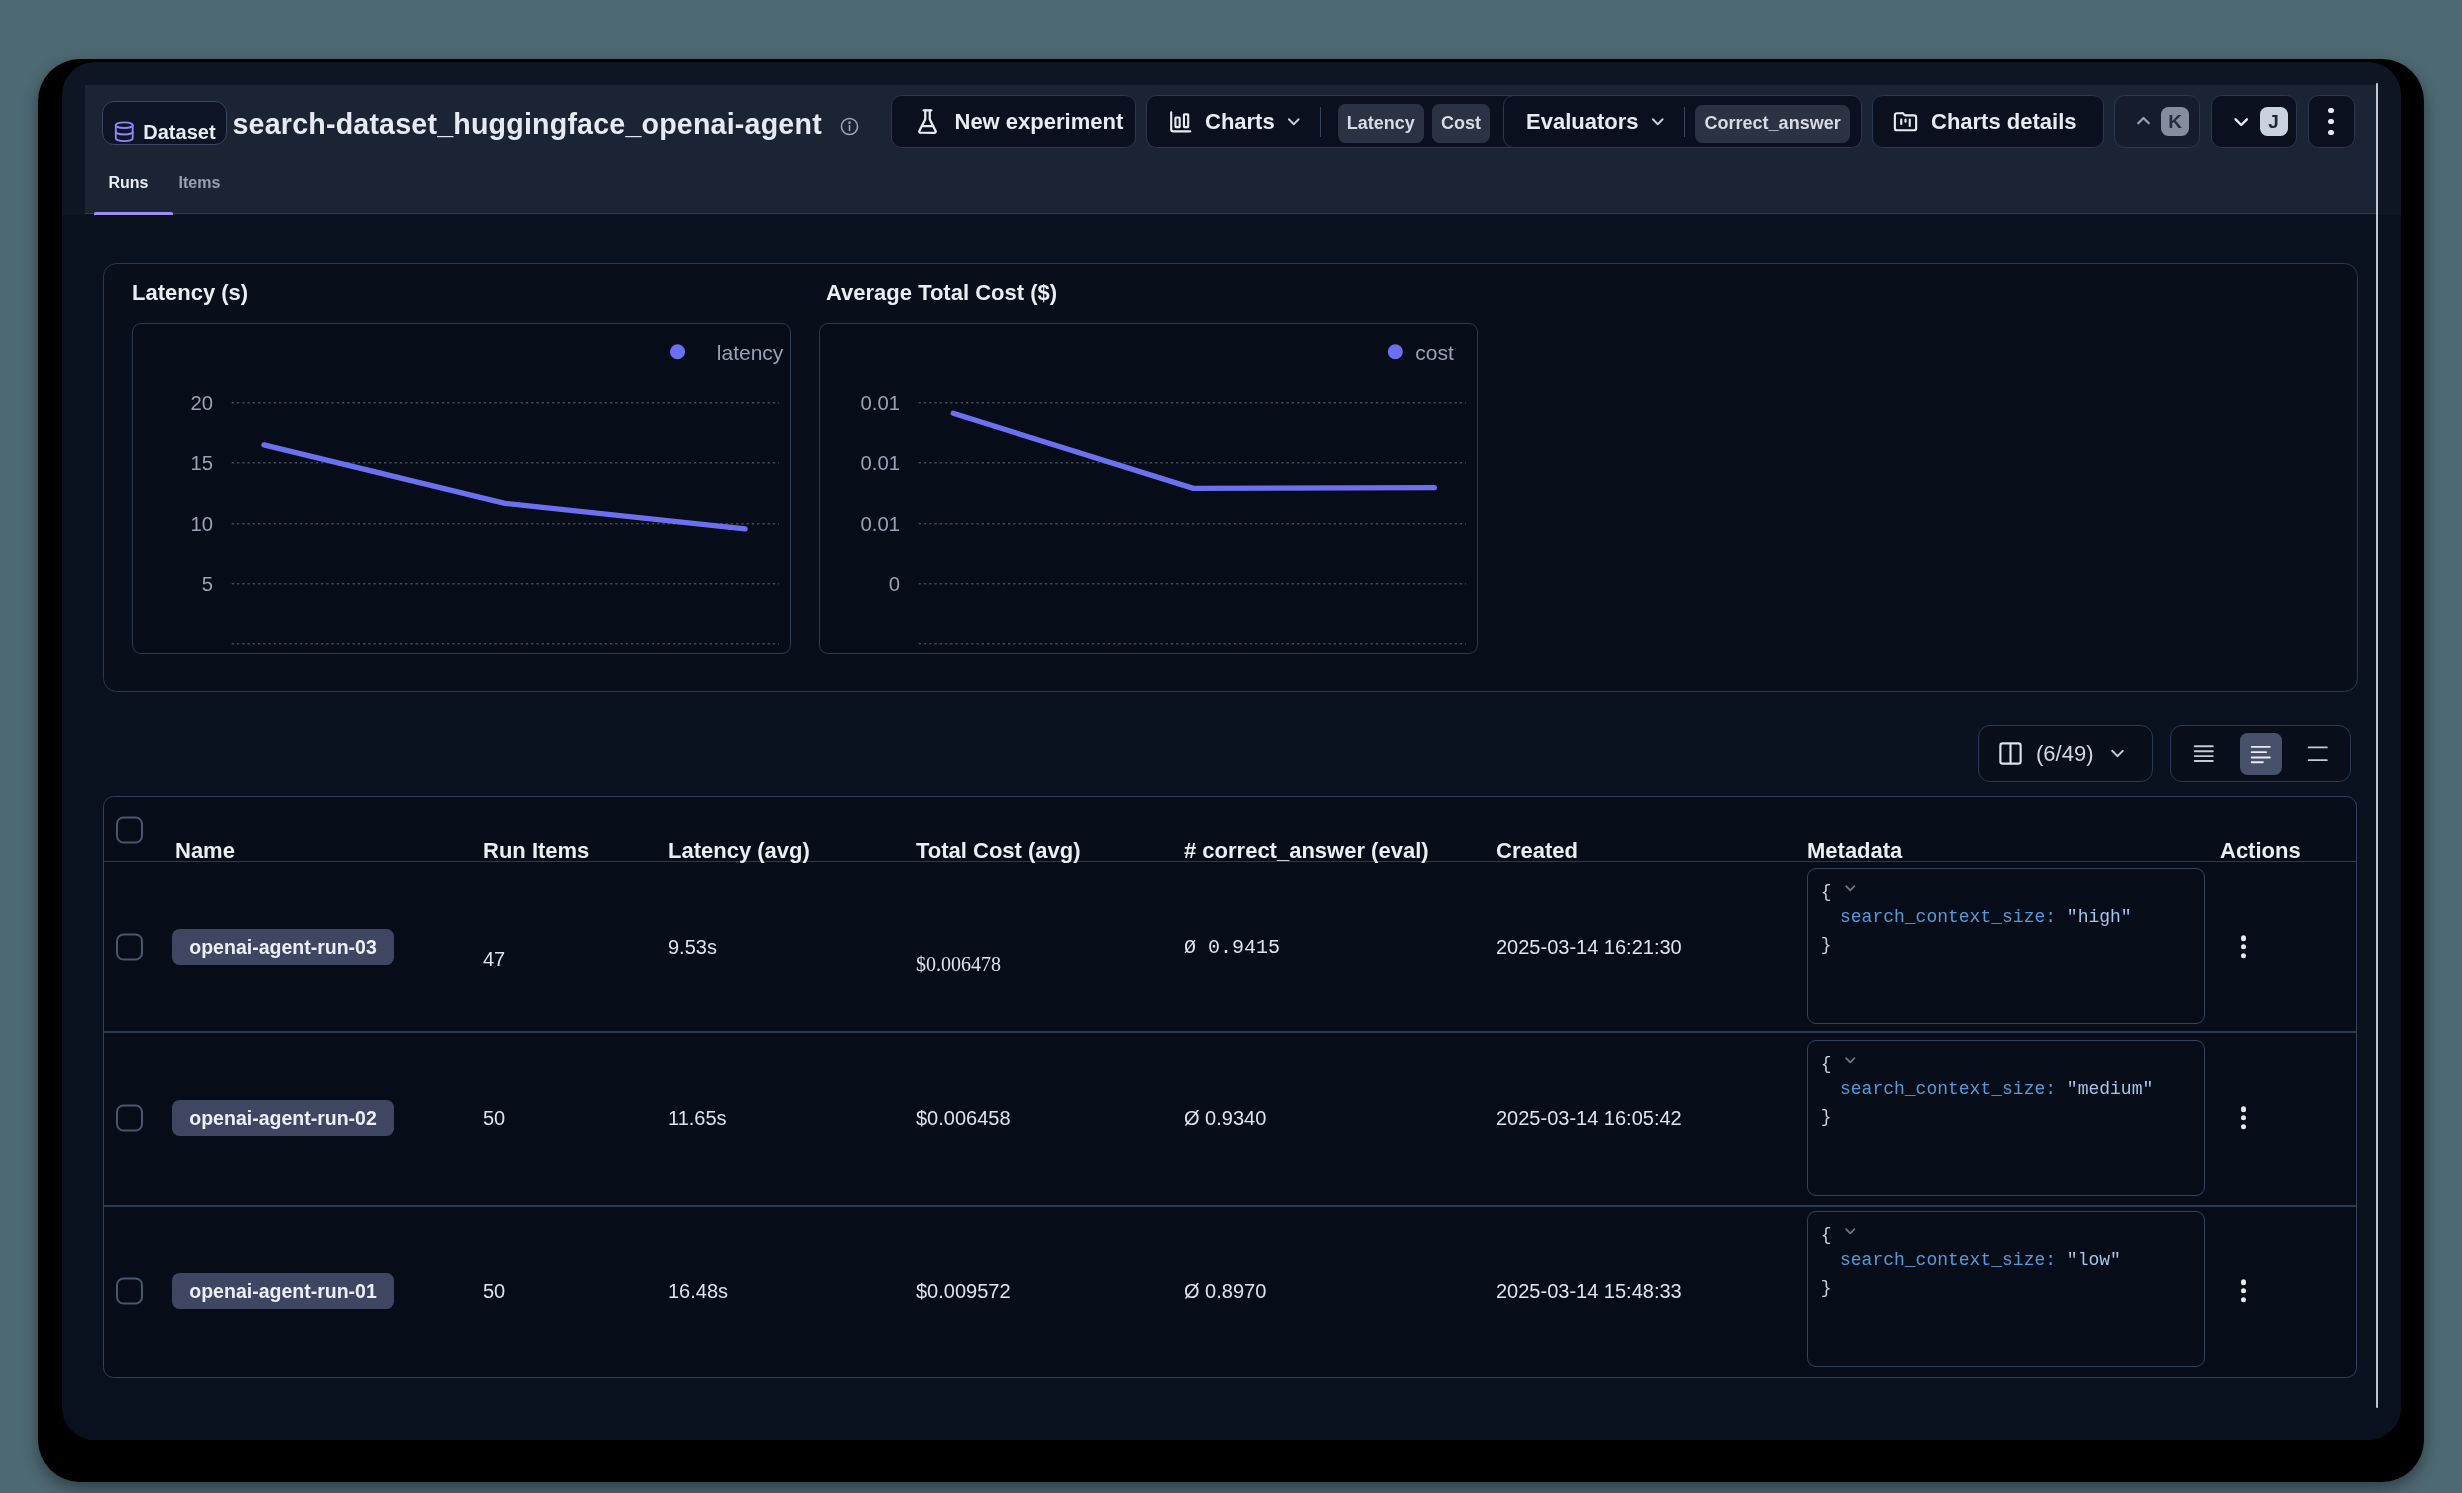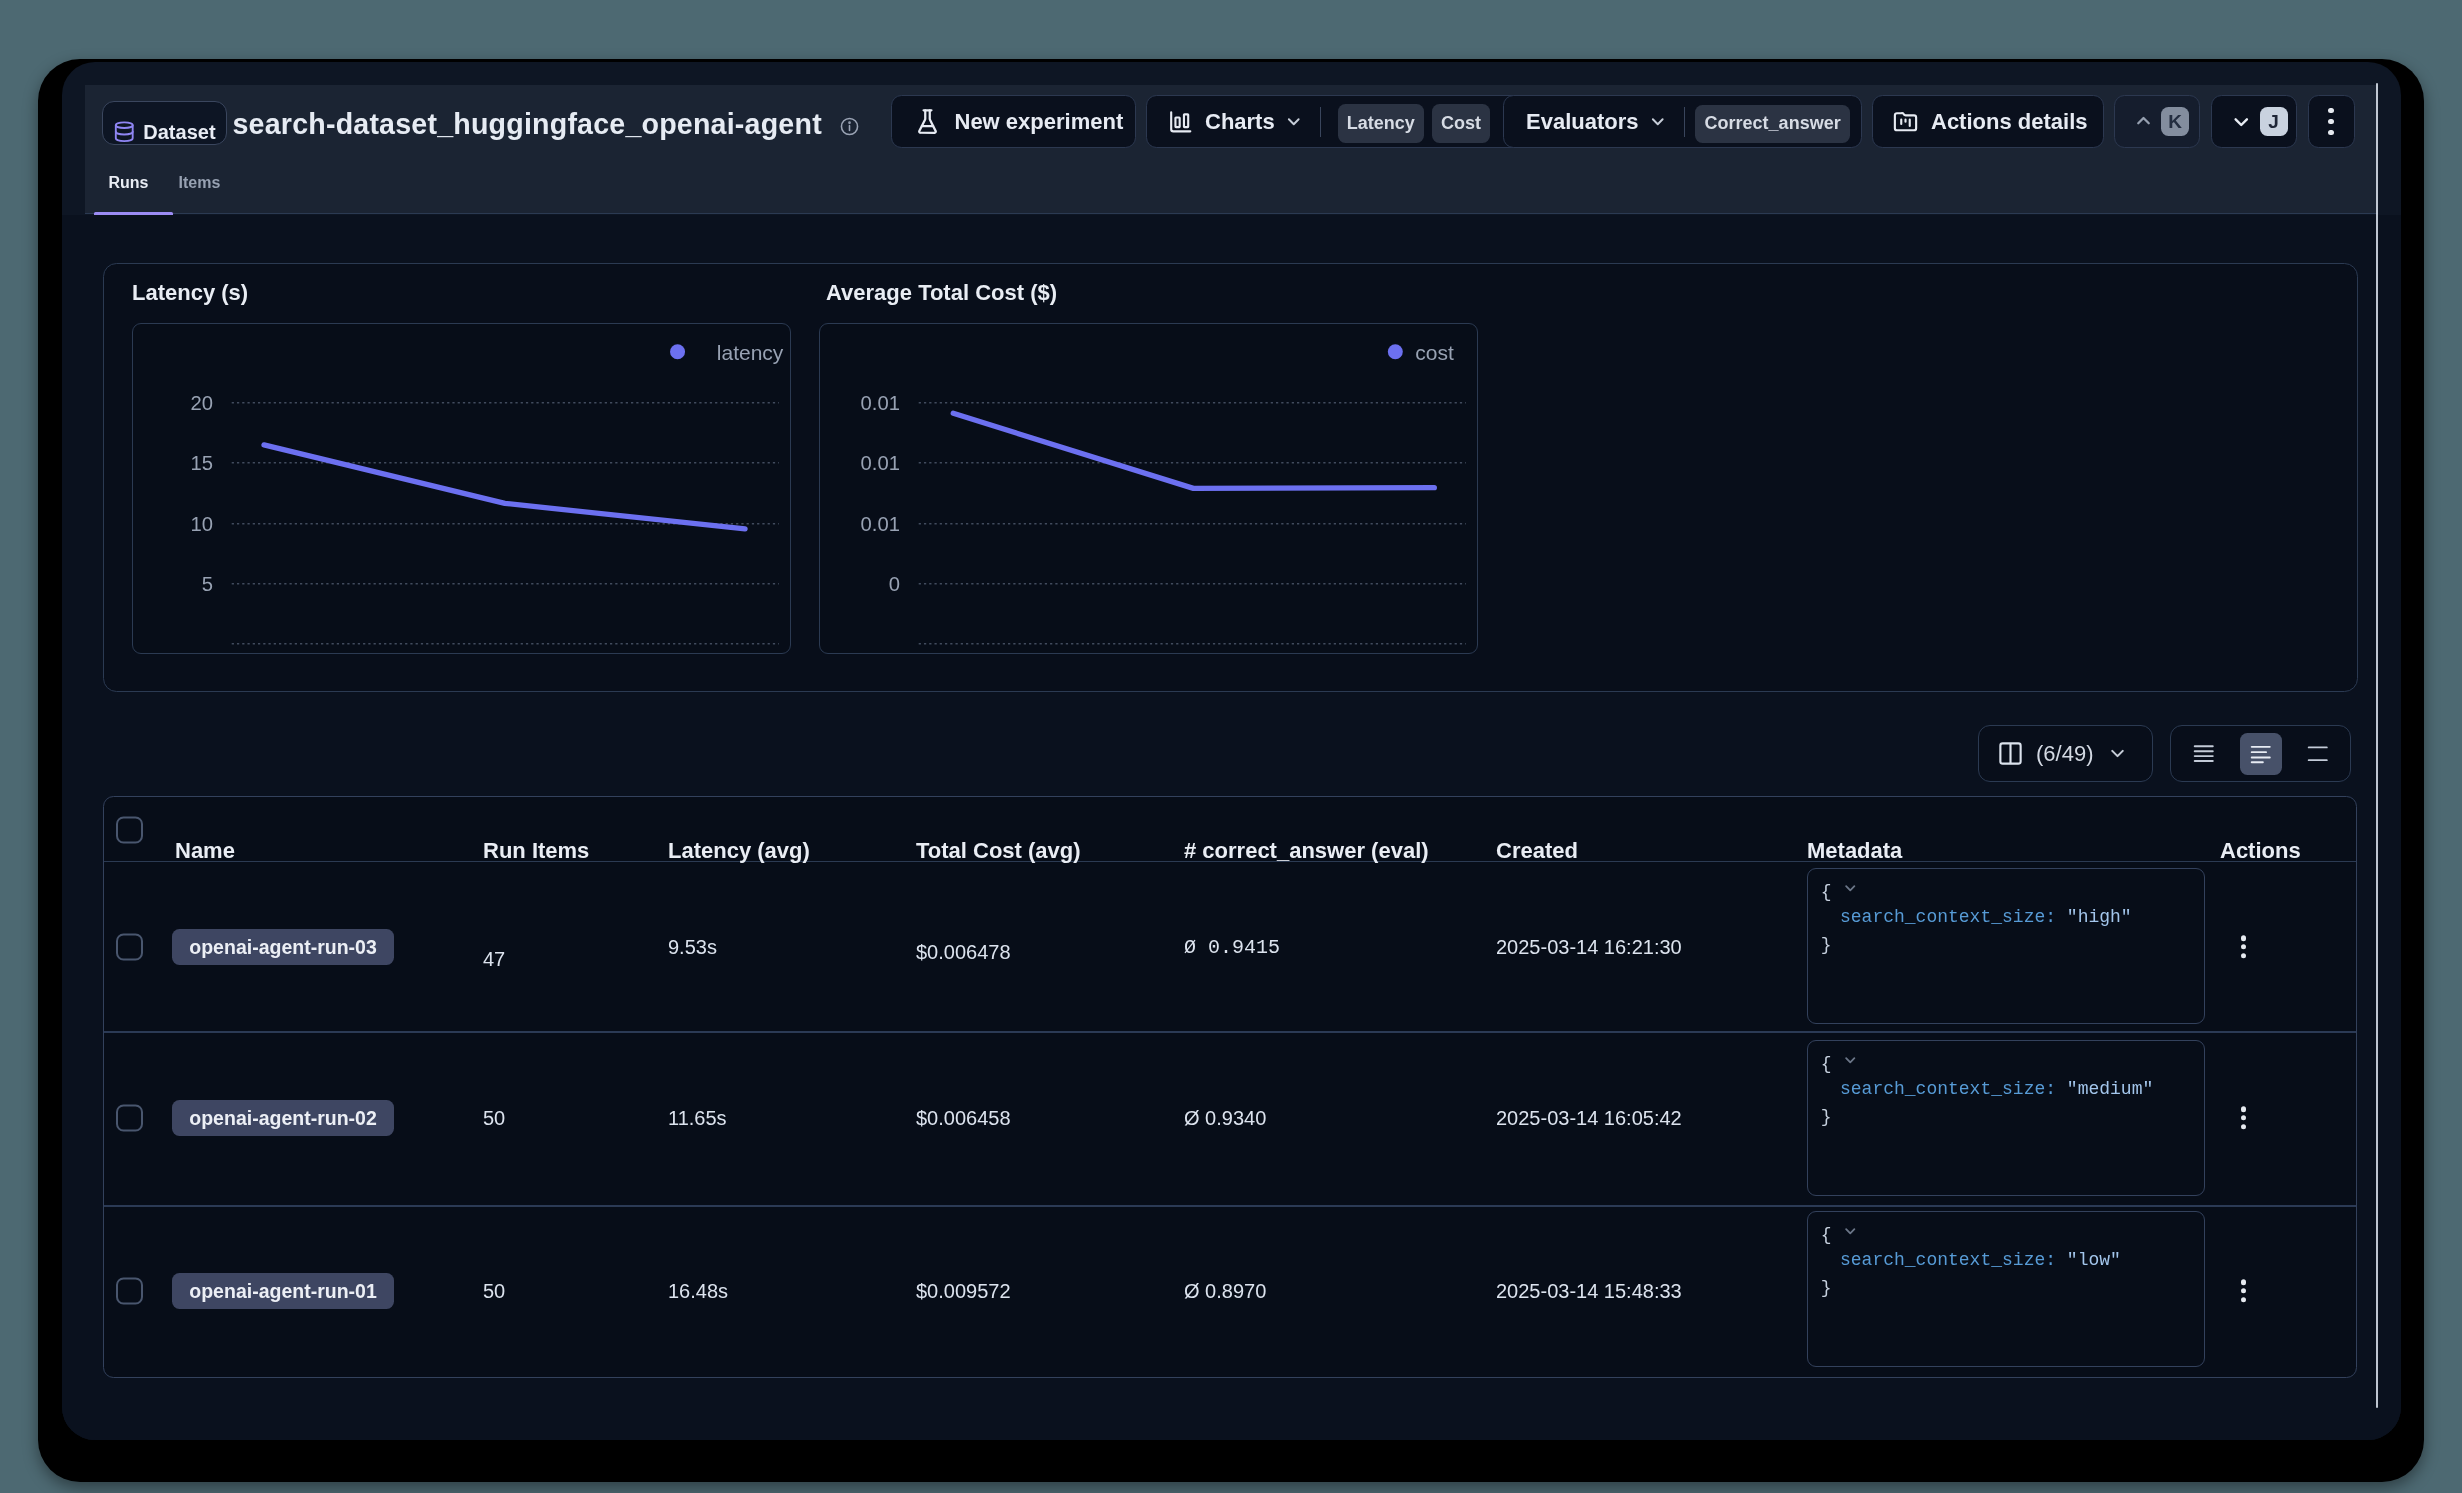--- a/index.html
+++ b/index.html
@@ -97,21 +97,21 @@
       <div class="vsep" style="margin-left:16.5px"></div>
       <div class="chip" style="margin-left:9.8px; padding:0 9.8px; height:38px;">Correct_answer</div>
     </div>
     <div class="btn" style="left:1787px; width:232px;">
       <svg style="margin-left:19.5px" width="27" height="25.5" viewBox="0 0 24 24" fill="none" stroke="#E7EBF3" stroke-width="2" stroke-linecap="round" stroke-linejoin="round">
         <path d="M4 20h16a2 2 0 0 0 2-2V8a2 2 0 0 0-2-2h-7.93a2 2 0 0 1-1.66-.9l-.82-1.2A2 2 0 0 0 7.93 4H4a2 2 0 0 0-2 2v12a2 2 0 0 0 2 2Z"></path>
         <path d="M8 10v4"></path>
           <path d="M12 10v2"></path>
           <path d="M16 10v6"></path>
       </svg>
-      <span style="margin-left:12px">Actions details</span>
+      <span style="margin-left:12px">Charts details</span>
     </div>
     <div class="btn" style="left:2029px; width:86px; background:#151D2D;">
       <svg style="margin-left:18px" width="21" height="21" viewBox="0 0 24 24" fill="none" stroke="#96A0B0" stroke-width="2.6" stroke-linecap="round" stroke-linejoin="round">
           <path d="M6 14 L12 8 L18 14"></path>
         </svg>
       <div style="margin-left:7.5px;width:28px;height:29px;background:#838D9E;border-radius:7.5px;color:#232D40;font-size:19px;font-weight:bold;display:flex;align-items:center;justify-content:center;">K</div>
     </div>
     <div class="btn" style="left:2126px; width:86px;">
       <svg style="margin-left:18px" width="22.5" height="22.5" viewBox="0 0 24 24" fill="none" stroke="#E8ECF3" stroke-width="2.6" stroke-linecap="round" stroke-linejoin="round">
           <path d="M6 10 L12 16 L18 10"></path>
@@ -217,21 +217,21 @@
         <div class="th" style="left:1703px;">Metadata</div>
         <div class="th" style="left:2116px;">Actions</div>
       </div>
       <div class="rowline" style="top:234px;"></div>
       <div class="rowline" style="top:408px;"></div>
 
       <div class="checkbox" style="left:12px; top:150px;"></div>
       <div class="namechip" style="left:68px; top:150px;">openai-agent-run-03</div>
       <div class="td" style="left:379px; top:150px;margin-top:12px;">47</div>
       <div class="td" style="left:564px; top:150px;">9.53s</div>
-      <div class="td" style="left:812px; top:155px;">$0.006478</div>
+      <div class="td" style="left:812px; top:167px;font-family:Liberation Serif, serif;">$0.006478</div>
       <div class="td" style="left:1080px; top:150px;font-family:Liberation Mono, monospace;">Ø 0.9415</div>
       <div class="td" style="left:1392px; top:150px;">2025-03-14 16:21:30</div>
       <div class="mbox" style="top:71px;">
         <div class="l1">{ <svg width="16.5" height="16.5" viewBox="0 0 24 24" fill="none" stroke="#6B7688" stroke-width="2.6" stroke-linecap="round" stroke-linejoin="round">
               <path d="M6 9 L12 15 L18 9"></path>
             </svg></div>
         <div class="l2"><span class="mkey">search_context_size:</span> <span class="mval">"high"</span></div>
         <div class="l3">}</div>
       </div>
       <div class="dots" style="top:150px;">

